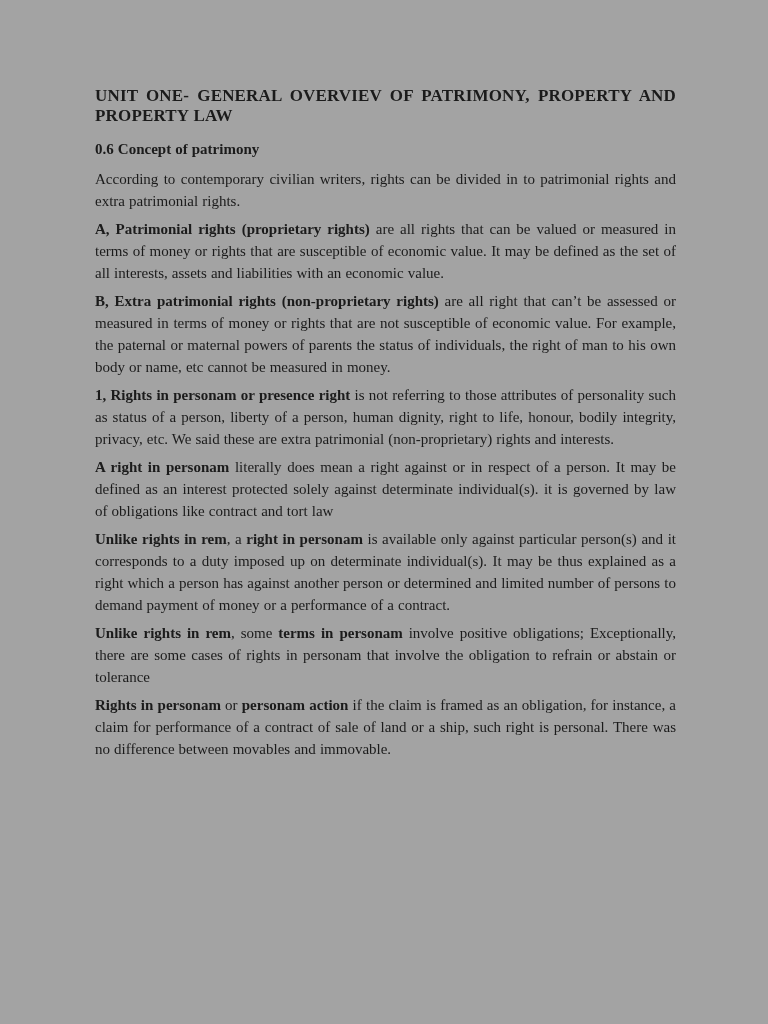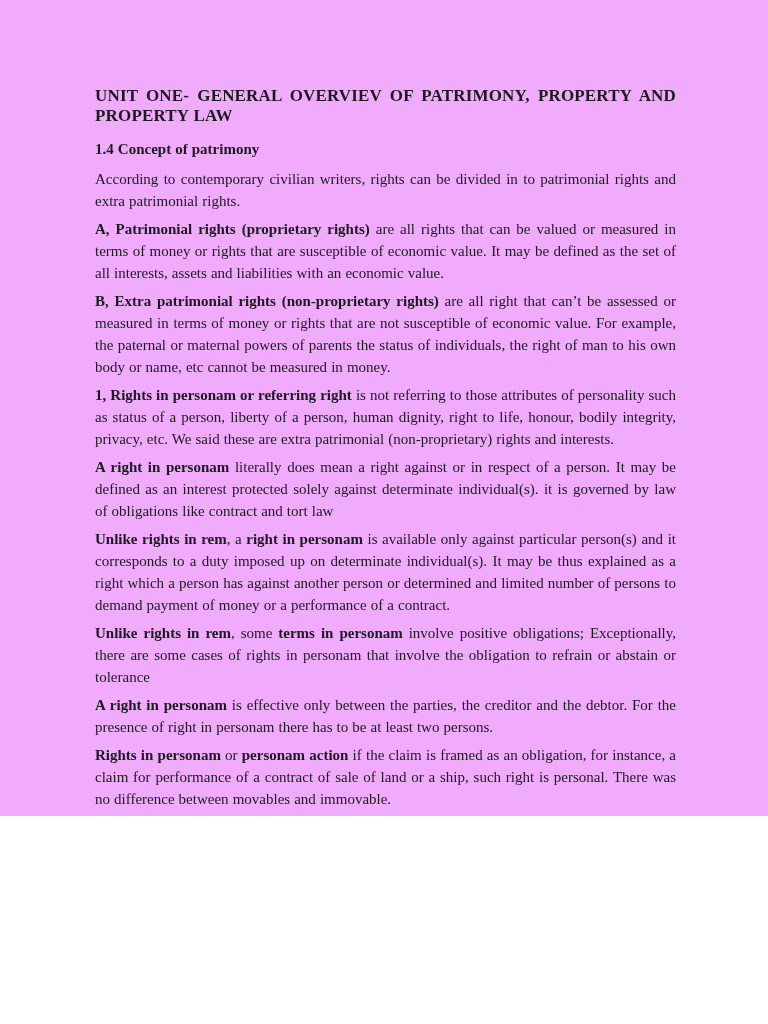--- a/index.html
+++ b/index.html
@@ -3,22 +3,22 @@
 <meta charset="utf-8">
 <style>
   html, body {
     margin: 0;
     padding: 0;
     background: #ffffff;
   }
   .page {
     position: relative;
     width: 768px;
-    height: 816px;
-    background: #f0abfc;
+    height: 1024px;
+    background: #a3a3a3;
     overflow: hidden;
     font-family: "Liberation Serif", serif;
     color: #1b1b1b;
   }
   .content {
     position: absolute;
     left: 95px;
     top: 86px;
     width: 581px;
   }
@@ -42,24 +42,23 @@
   }
   .b { font-weight: bold; }
   .r { font-weight: normal; }
 </style>
 </head>
 <body>
 
 <div class="page">
   <div class="content">
       <p class="title"><span class="b">UNIT ONE- GENERAL OVERVIEV OF PATRIMONY, PROPERTY AND PROPERTY LAW</span></p>
-      <p class="heading"><span class="b">1.4 Concept of patrimony</span></p>
+      <p class="heading"><span class="b">0.6 Concept of patrimony</span></p>
       <p class="paragraph"><span class="r">According to contemporary civilian writers, rights can be divided in to patrimonial rights and extra patrimonial rights.</span></p>
       <p class="paragraph"><span class="b">A, Patrimonial rights (proprietary rights)</span><span class="r"> are all rights that can be valued or measured in terms of money or rights that are susceptible of economic value.  It may be defined as the set of all interests, assets and liabilities with an economic value.</span></p>
       <p class="paragraph"><span class="b">B, Extra patrimonial rights (non-proprietary rights)</span><span class="r"> are all right that can’t be assessed or measured in terms of money or rights that are not susceptible of economic value. For example, the paternal or maternal powers of parents the status of individuals, the right of man to his own body or name, etc cannot be measured in money.</span></p>
-      <p class="paragraph"><span class="b">1, Rights in personam or referring right</span><span class="r"> is not referring to those attributes of personality such as status of a person, liberty of a person, human dignity, right to life, honour, bodily integrity, privacy, etc. We said these are extra patrimonial (non-proprietary) rights and interests.</span></p>
+      <p class="paragraph"><span class="b">1, Rights in personam or presence right</span><span class="r"> is not referring to those attributes of personality such as status of a person, liberty of a person, human dignity, right to life, honour, bodily integrity, privacy, etc. We said these are extra patrimonial (non-proprietary) rights and interests.</span></p>
       <p class="paragraph"><span class="b">A right in personam</span><span class="r"> literally does mean a right against or in respect of a person. It may be defined as an interest protected solely against determinate individual(s). it is governed by law of obligations like contract and tort law</span></p>
       <p class="paragraph"><span class="b">Unlike rights in rem</span><span class="r">, a </span><span class="b">right in personam</span><span class="r"> is available only against particular person(s) and it corresponds to a duty imposed up on determinate individual(s). It may be thus explained as a right which a person has against another person or determined and limited number of persons to demand payment of money or a performance of a contract.</span></p>
       <p class="paragraph"><span class="b">Unlike rights in rem</span><span class="r">, some </span><span class="b">terms in personam</span><span class="r"> involve positive obligations; Exceptionally, there are some cases of rights in personam that involve the obligation to refrain or abstain or tolerance</span></p>
-      <p class="paragraph"><span class="b">A right in personam</span><span class="r"> is effective only between the parties, the creditor and the debtor. For the presence of right in personam there has to be at least two persons.</span></p>
       <p class="paragraph"><span class="b">Rights in personam</span><span class="r"> or </span><span class="b">personam action</span><span class="r"> if the claim is framed as an obligation, for instance, a claim for performance of a contract of sale of land or a ship, such right is personal. There was no difference between movables and immovable.</span></p>
     </div>
 </div>
 
 </body></html>

